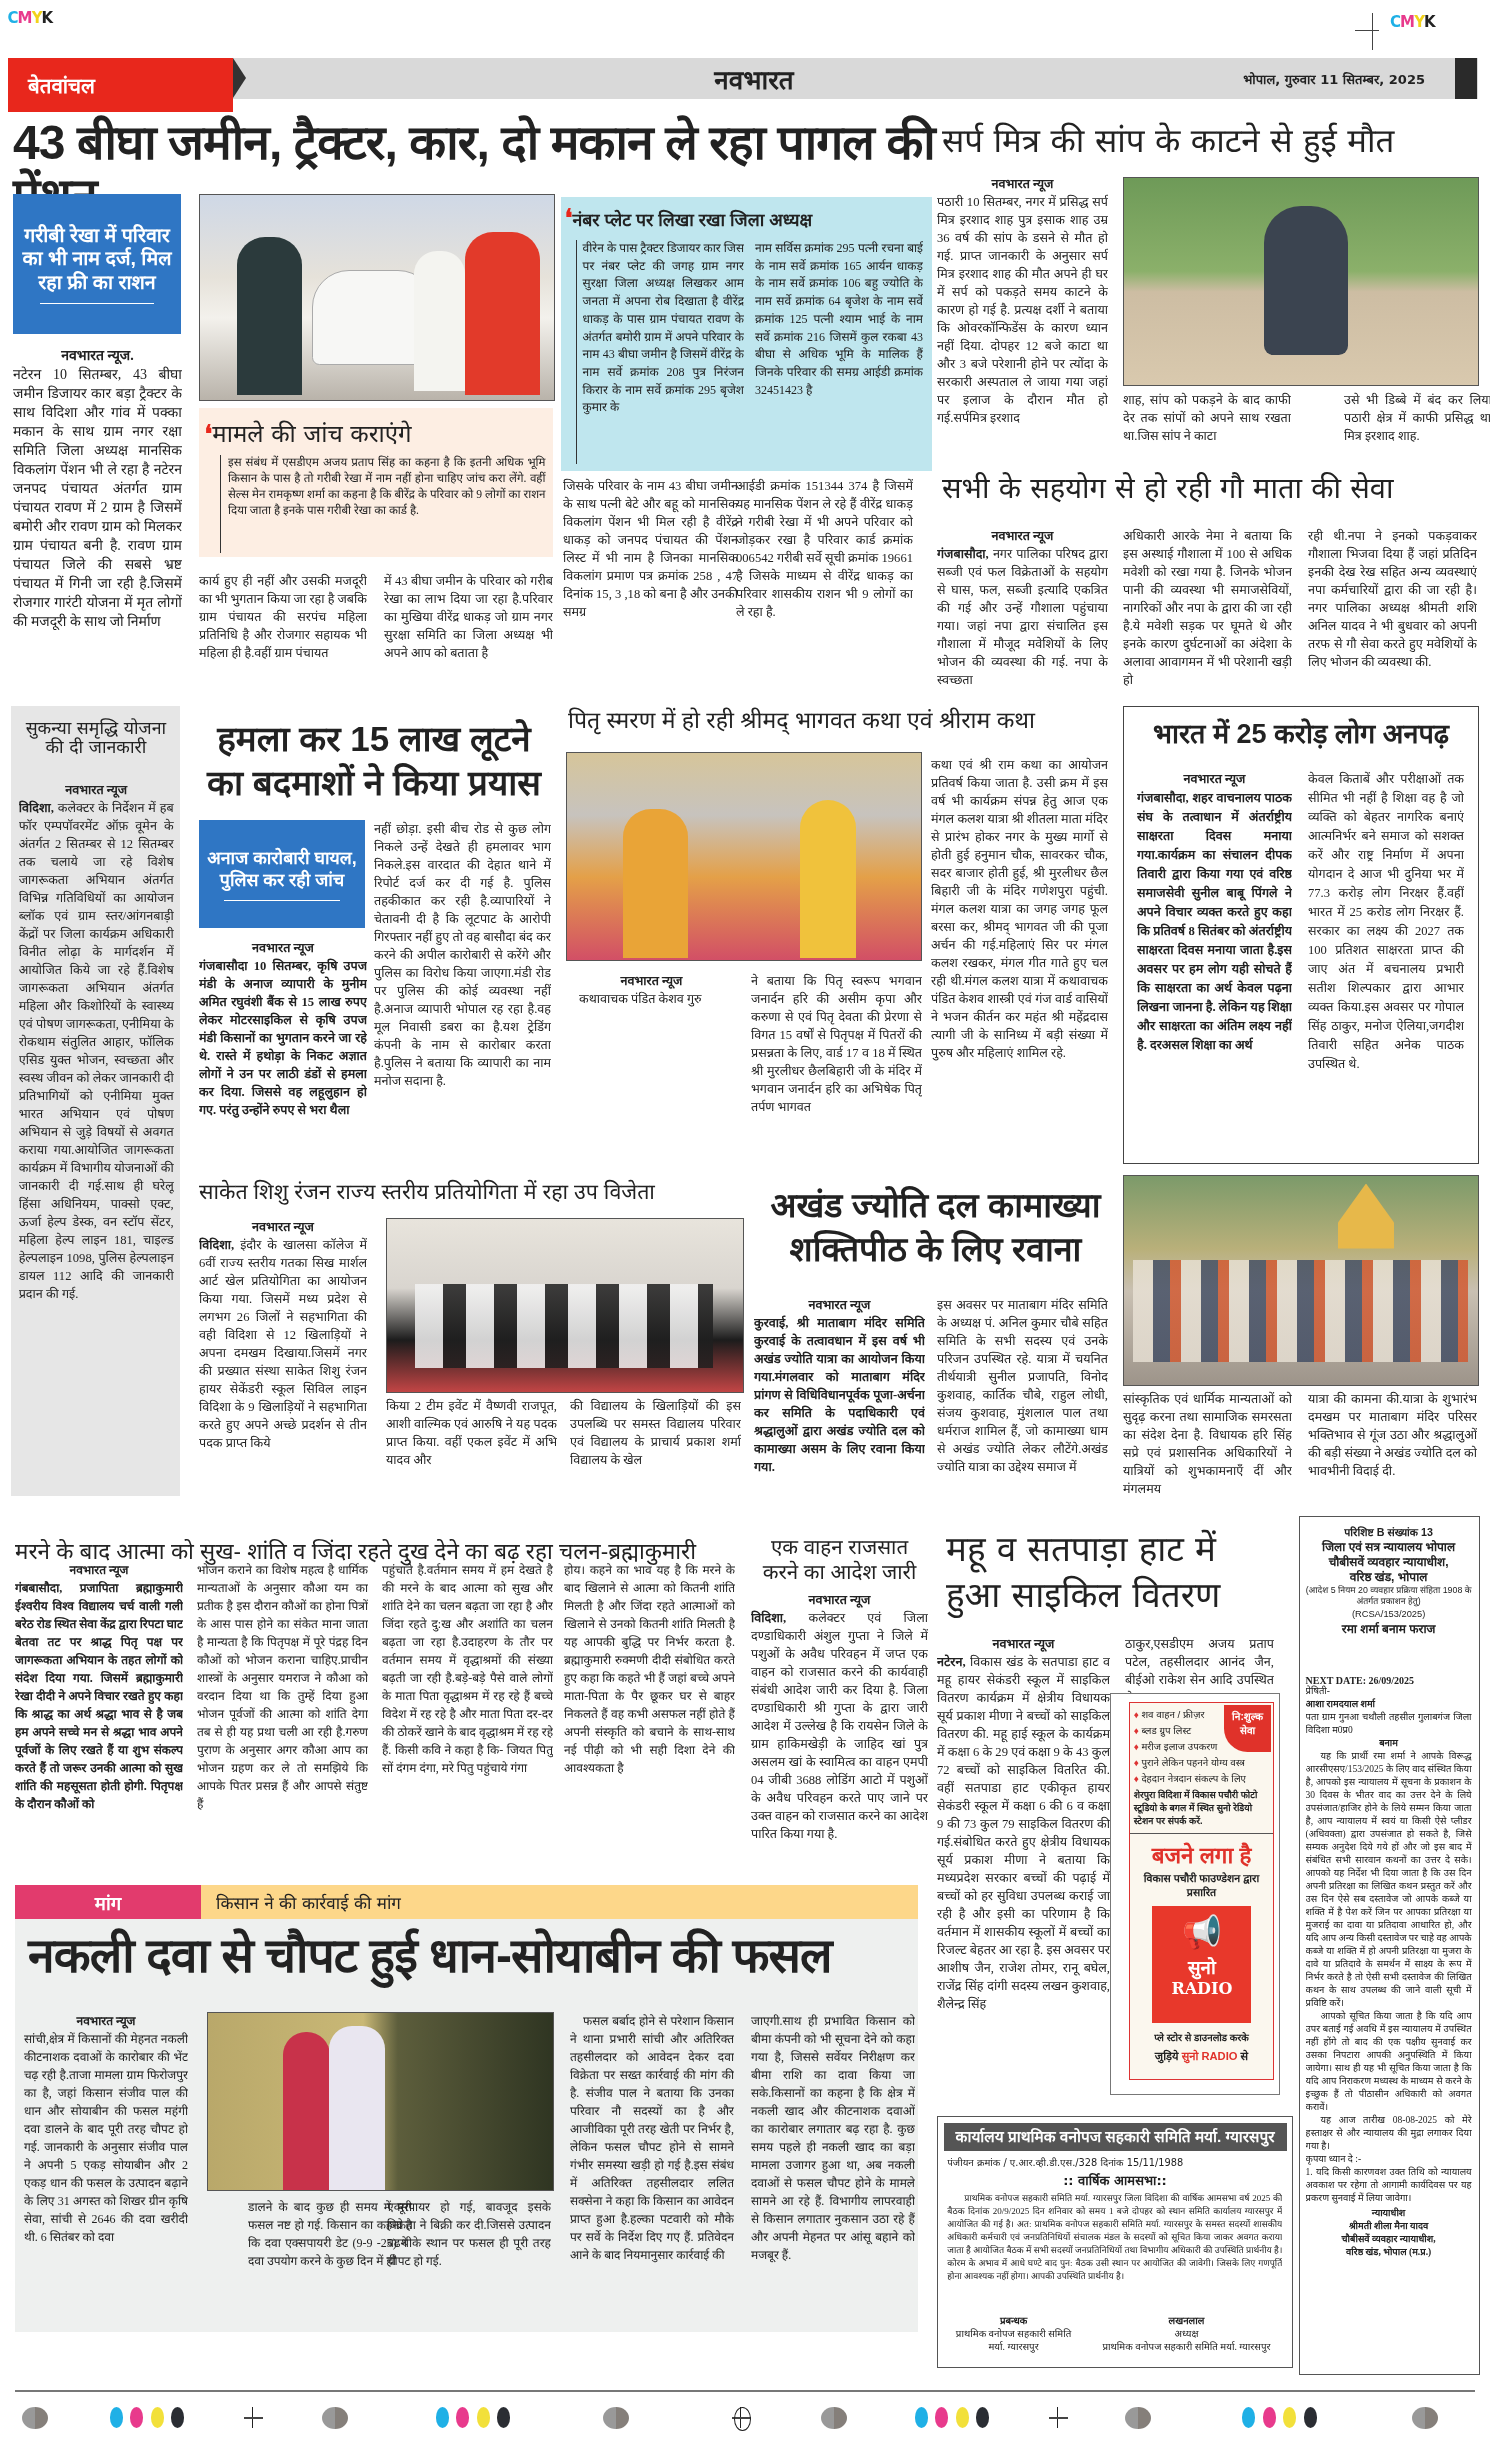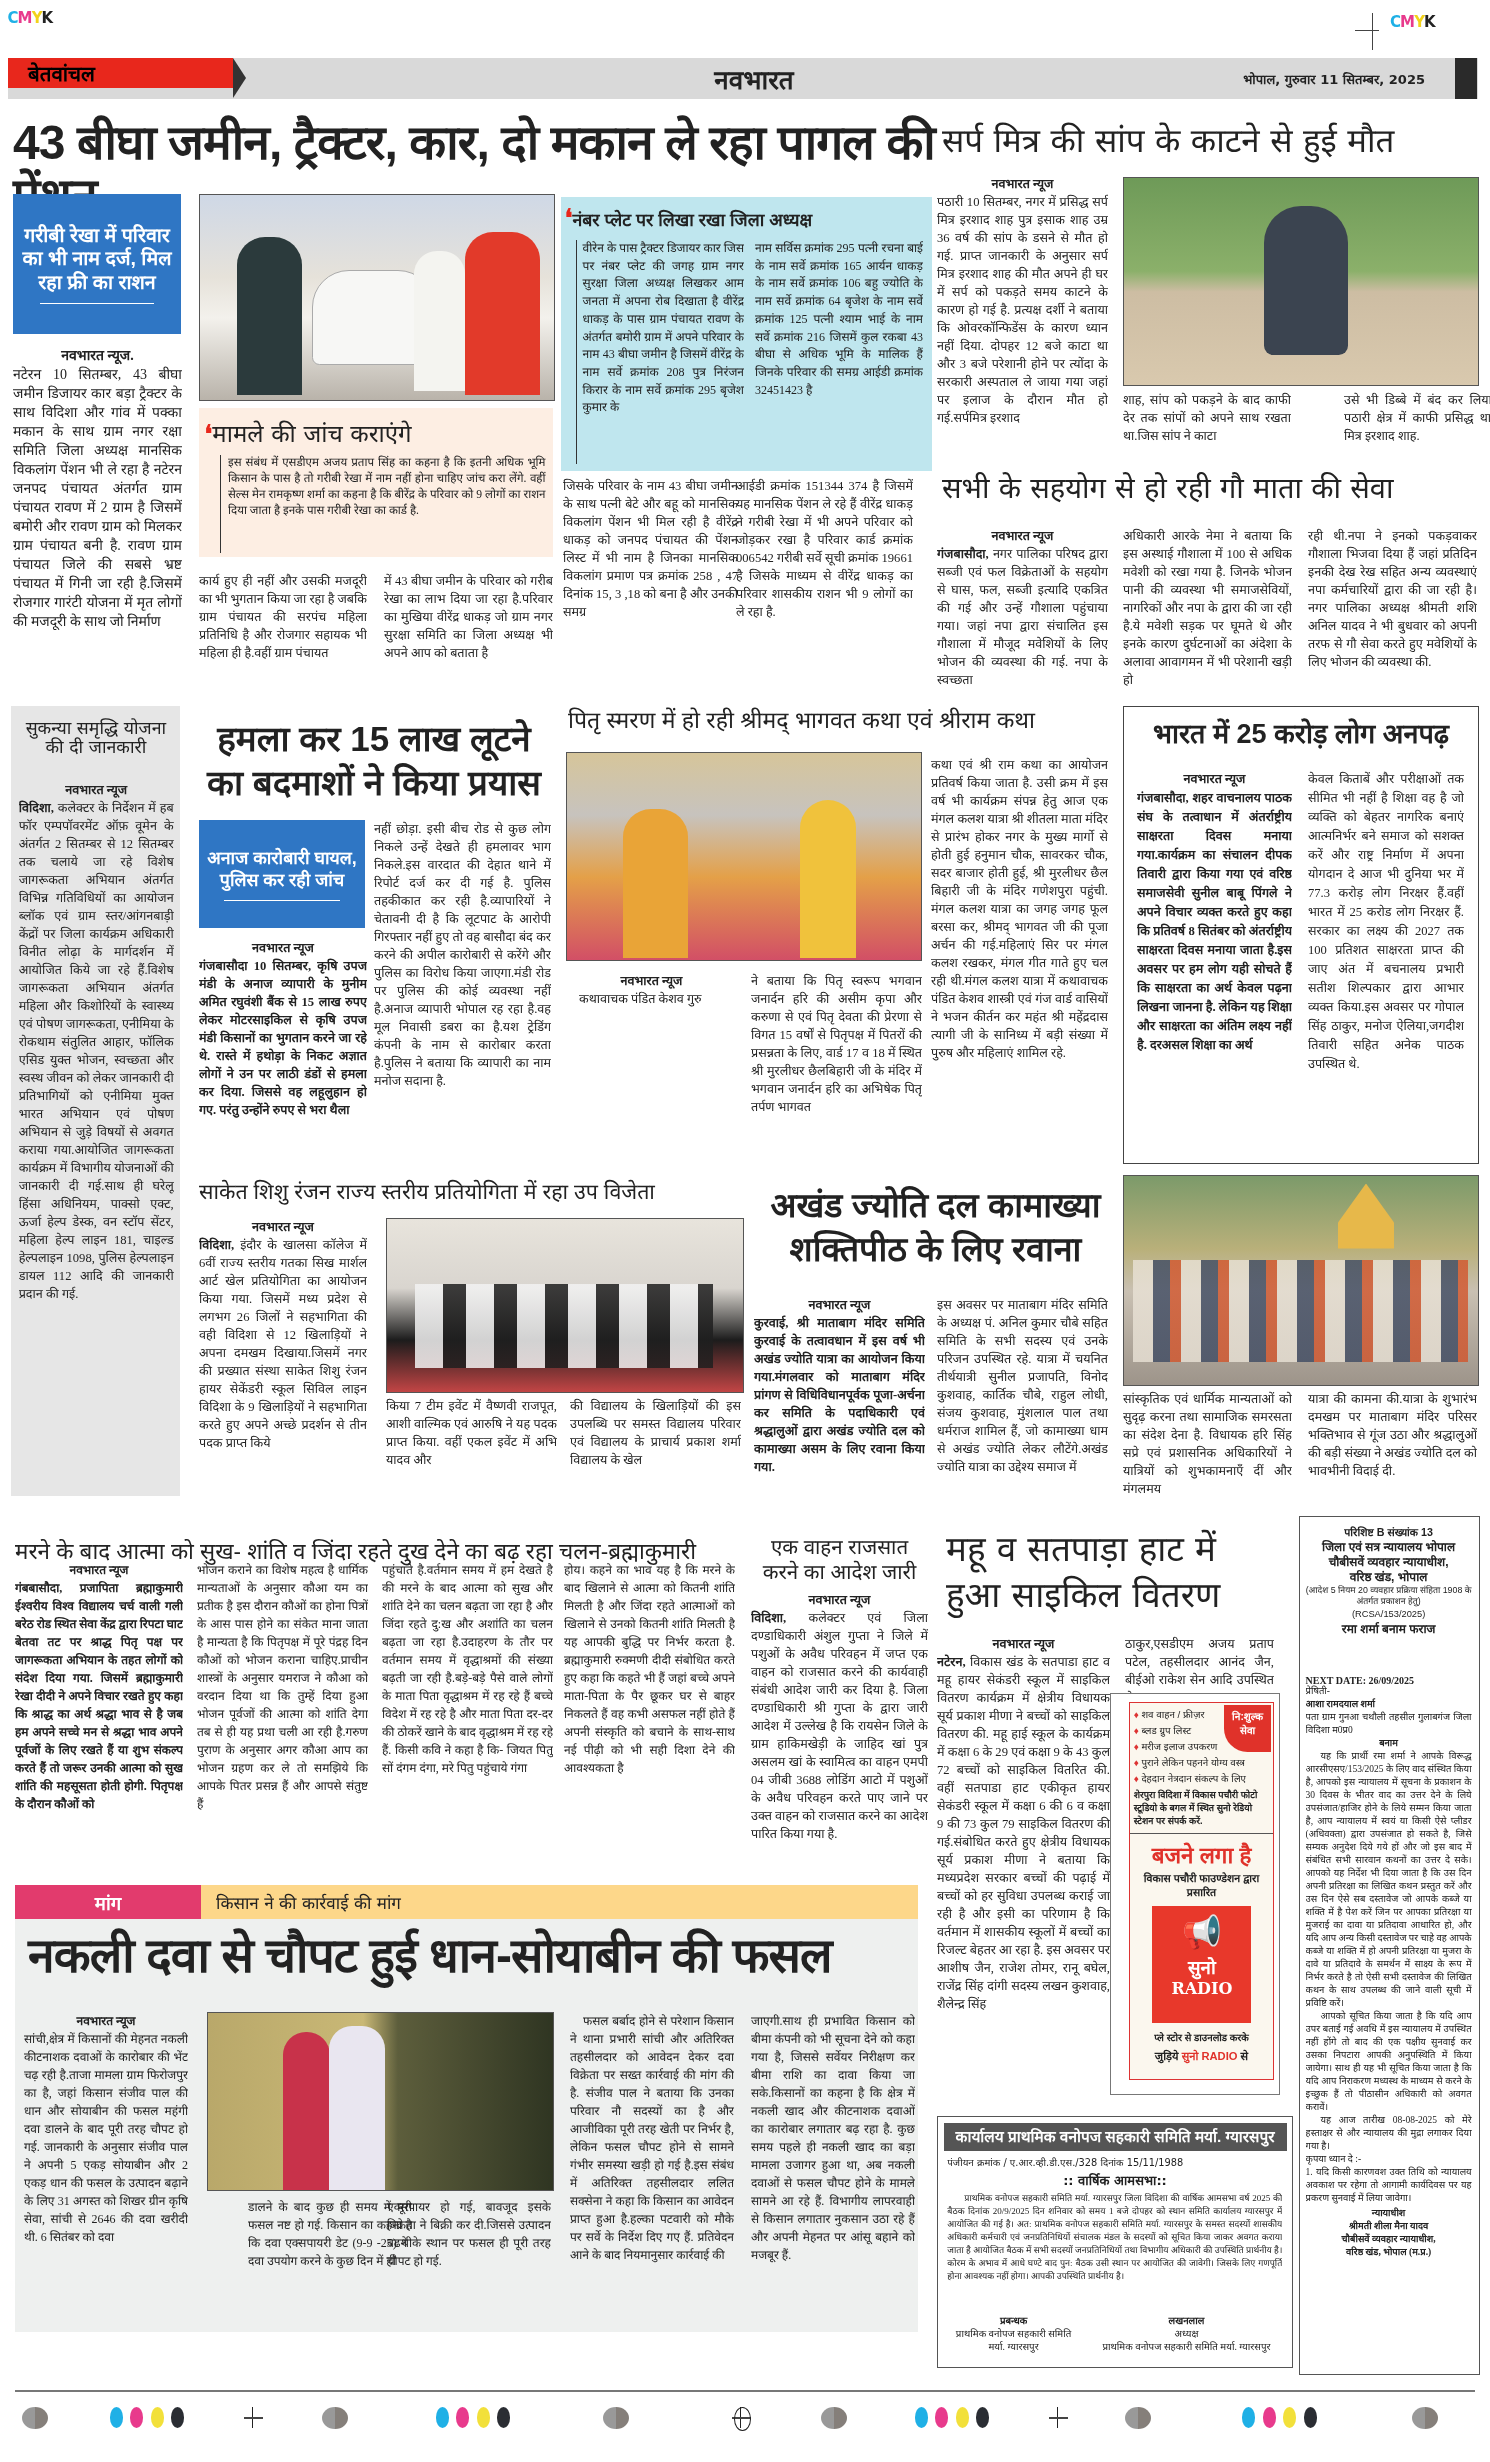--- a/index.html
+++ b/index.html
@@ -1,21 +1,21 @@
 <!DOCTYPE html>
 <html style="font-size:15px"><head>
 <meta charset="utf-8">
 <style>
   html,body{margin:0;padding:0;background:#fff;}
   body{width:1490px;height:2462px;position:relative;overflow:hidden;font-family:"DejaVu Sans",sans-serif;color:#222;}
   .abs{position:absolute;}
   .cmyk{font-family:"DejaVu Sans",sans-serif;font-weight:bold;font-size:15px;letter-spacing:-0.9px;}
   .cmyk .c{color:#1fb0e6}.cmyk .m{color:#e83a8c}.cmyk .y{color:#f2d21b}.cmyk .k{color:#222}
   .masthead{left:7.5px;top:58px;width:1470px;height:41px;background:#d9d9d9;}
-  .section-tag{left:7.5px;top:58px;width:225px;height:30px;background:#e8271c;color:#000000;font-weight:bold;font-size:20.5px;display:flex;align-items:center;padding-left:20.5px;box-sizing:border-box;}
+  .section-tag{left:7.5px;top:58px;width:225px;height:54px;background:#e8271c;color:#ffffff;font-weight:bold;font-size:20.5px;display:flex;align-items:center;padding-left:20.5px;box-sizing:border-box;}
   .section-tag:after{content:"";position:absolute;right:-13px;top:0;border-top:20.5px solid transparent;border-bottom:20.5px solid transparent;border-left:13px solid #333;}
   .brand{left:577px;top:58px;width:354px;height:41px;display:flex;align-items:center;justify-content:center;font-weight:bold;font-size:26px;color:#222;}
   .dateline{left:1118px;top:58px;width:307px;height:41px;display:flex;align-items:center;justify-content:flex-end;font-size:13px;font-weight:bold;color:#222;}
   .mast-end{left:1455px;top:58px;width:22.4px;height:41px;background:#2a2a2a;}
   .hl{font-weight:bold;color:#222;line-height:1.1;font-family:"Liberation Sans",sans-serif;}
   .hl-light{font-weight:normal;color:#222;line-height:1.1;font-family:"DejaVu Sans",sans-serif;}
   .col{font-family:"Liberation Serif",serif;font-size:12.6px;line-height:18px;color:#222;text-align:justify;overflow:hidden;}
   .col .by{display:block;text-align:center;font-weight:bold;}
   .col .place{font-weight:bold;}
   .photo{border:0.9px solid #555;overflow:hidden;}
@@ -150,21 +150,21 @@
 
 <div class="abs hl" style="left:199px;top:1181px;width:559px;font-size:21.4px;font-weight:normal;">साकेत शिशु रंजन राज्य स्तरीय प्रतियोगिता में रहा उप विजेता</div>
 <div class="abs col" style="left:199px;top:1218px;width:168px;height:279px;">
   <span class="by">नवभारत न्यूज</span>
   <span class="place">विदिशा,</span>
   <span>इंदौर के खालसा कॉलेज में 6वीं राज्य स्तरीय गतका सिख मार्शल आर्ट खेल प्रतियोगिता का आयोजन किया गया. जिसमें मध्य प्रदेश से लगभग 26 जिलों ने सहभागिता की वही विदिशा से 12 खिलाड़ियों ने अपना दमखम दिखाया.जिसमें नगर की प्रख्यात संस्था साकेत शिशु रंजन हायर सेकेंडरी स्कूल सिविल लाइन विदिशा के 9 खिलाड़ियों ने सहभागिता करते हुए अपने अच्छे प्रदर्शन से तीन पदक प्राप्त किये</span>
 </div>
 <div class="abs photo" style="left:386px;top:1218px;width:356px;height:173px;background:linear-gradient(180deg,#e8e4dc 0%,#d9d5cf 40%,#1c1c1c 70%,#c24545 100%);">
   <div style="position:absolute;left:28px;top:65px;width:298px;height:84px;background:repeating-linear-gradient(90deg,#f2f2f2 0 28px,#1f1f1f 28px 51px);opacity:.85;"></div>
 </div>
-<div class="abs col" style="left:386px;top:1397px;width:171px;height:101px;">किया 7 टीम इवेंट में वैष्णवी राजपूत, आशी वाल्मिक एवं आरुषि ने यह पदक प्राप्त किया. वहीं एकल इवेंट में अभि यादव और</div>
+<div class="abs col" style="left:386px;top:1397px;width:171px;height:101px;">किया 2 टीम इवेंट में वैष्णवी राजपूत, आशी वाल्मिक एवं आरुषि ने यह पदक प्राप्त किया. वहीं एकल इवेंट में अभि यादव और</div>
 <div class="abs col" style="left:570px;top:1397px;width:171px;height:101px;">की विद्यालय के खिलाड़ियों की इस उपलब्धि पर समस्त विद्यालय परिवार एवं विद्यालय के प्राचार्य प्रकाश शर्मा विद्यालय के खेल</div>
 
 <div class="abs hl" style="left:754px;top:1183px;width:363px;text-align:center;font-size:34px;line-height:1.3;">अखंड ज्योति दल कामाख्या शक्तिपीठ के लिए रवाना</div>
 <div class="abs col" style="left:754px;top:1296px;width:171px;height:205px;font-weight:bold;">
   <span class="by">नवभारत न्यूज</span>
   <span class="place">कुरवाई,</span>
   <span>श्री माताबाग मंदिर समिति कुरवाई के तत्वावधान में इस वर्ष भी अखंड ज्योति यात्रा का आयोजन किया गया.मंगलवार को माताबाग मंदिर प्रांगण से विधिविधानपूर्वक पूजा-अर्चना कर समिति के पदाधिकारी एवं श्रद्धालुओं द्वारा अखंड ज्योति दल को कामाख्या असम के लिए रवाना किया गया.</span>
 </div>
 <div class="abs col" style="left:937px;top:1296px;width:171px;height:205px;">इस अवसर पर माताबाग मंदिर समिति के अध्यक्ष पं. अनिल कुमार चौबे सहित समिति के सभी सदस्य एवं उनके परिजन उपस्थित रहे. यात्रा में चयनित तीर्थयात्री सुनील प्रजापति, विनोद कुशवाह, कार्तिक चौबे, राहुल लोधी, संजय कुशवाह, मुंशलाल पाल तथा धर्मराज शामिल हैं, जो कामाख्या धाम से अखंड ज्योति लेकर लौटेंगे.अखंड ज्योति यात्रा का उद्देश्य समाज में</div>
 <div class="abs photo" style="left:1123px;top:1175px;width:354px;height:209px;background:linear-gradient(180deg,#7c9a6a 0%,#b9b07a 35%,#c9c0b2 55%,#9d948a 100%);">

